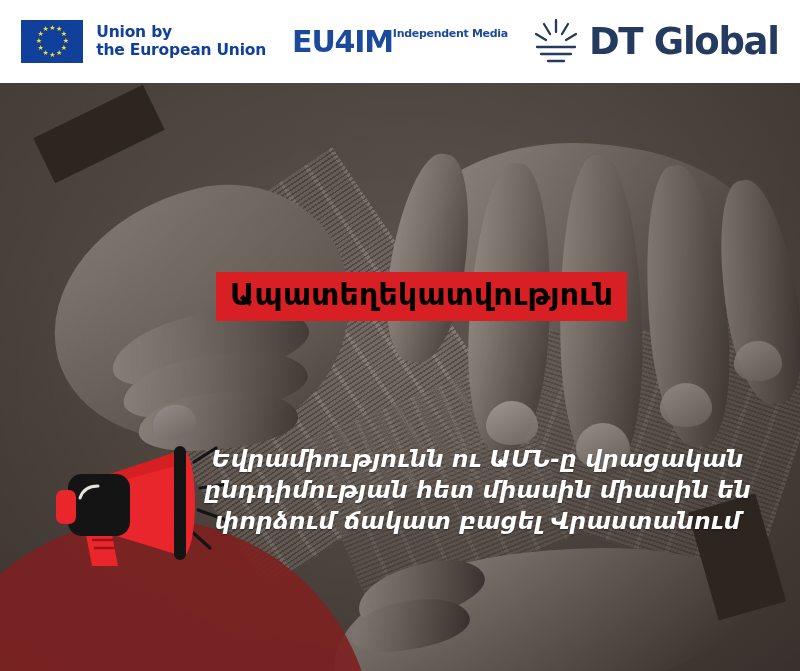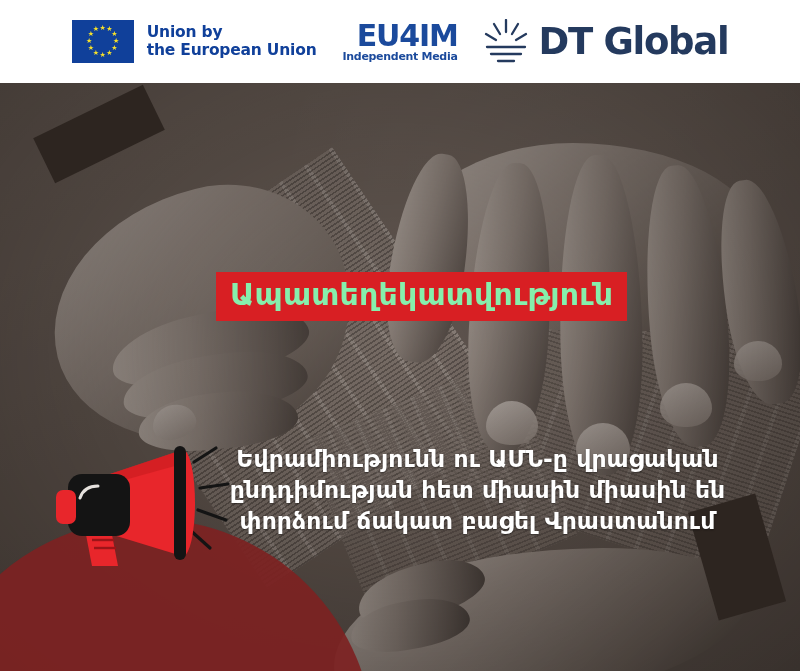--- a/index.html
+++ b/index.html
@@ -26,21 +26,21 @@
     position:relative;flex:none;
   }
   .eu-star{
     position:absolute;color:#f7e12a;font-size:7px;line-height:7px;
     width:7px;height:7px;text-align:center;
   }
   .eu-text{
     color:#10409a;font-weight:bold;font-size:15.5px;line-height:17.5px;
     letter-spacing:-0.2px;white-space:nowrap;
   }
-  .eu4im{display:flex;flex-direction:column;align-items:flex-end;}
+  .eu4im{display:flex;flex-direction:row;align-items:flex-start;}
   .eu4im-main{
     color:#1b4a9c;font-weight:bold;font-size:30px;line-height:29px;
     letter-spacing:-1.2px;
   }
   .eu4im-sub{
     color:#1b4a9c;font-weight:bold;font-size:11px;line-height:13px;
     letter-spacing:-0.3px;
   }
   .dtg{display:flex;align-items:center;gap:11px;}
   .dtg-mark{width:44px;height:46px;flex:none;}
@@ -120,30 +120,31 @@
 
   
   .title-band{
     position:absolute;
     left:216px;top:272px;
     padding:6px 14px 9px 14px;
     background:#d81f23;
     z-index:30;
   }
   .title-band .t{
-    color:#86efac;font-weight:bold;font-size:30px;line-height:34px;
+    color:#000000;font-weight:bold;font-size:30px;line-height:34px;
     letter-spacing:.2px;white-space:nowrap;
     font-family:"DejaVu Sans","Liberation Sans",sans-serif;
   }
 
   .body-text{
     position:absolute;
     left:195px;top:444px;width:565px;
     text-align:center;
     z-index:30;
+    font-style:italic;
   }
   .body-text .bl{
     color:#ffffff;font-weight:bold;font-size:23.5px;line-height:31px;
     letter-spacing:.1px;white-space:nowrap;
     text-shadow:0 1px 2px rgba(0,0,0,.45);
     font-family:"DejaVu Sans","Liberation Sans",sans-serif;
   }
 </style>
 </head>
 <body>

